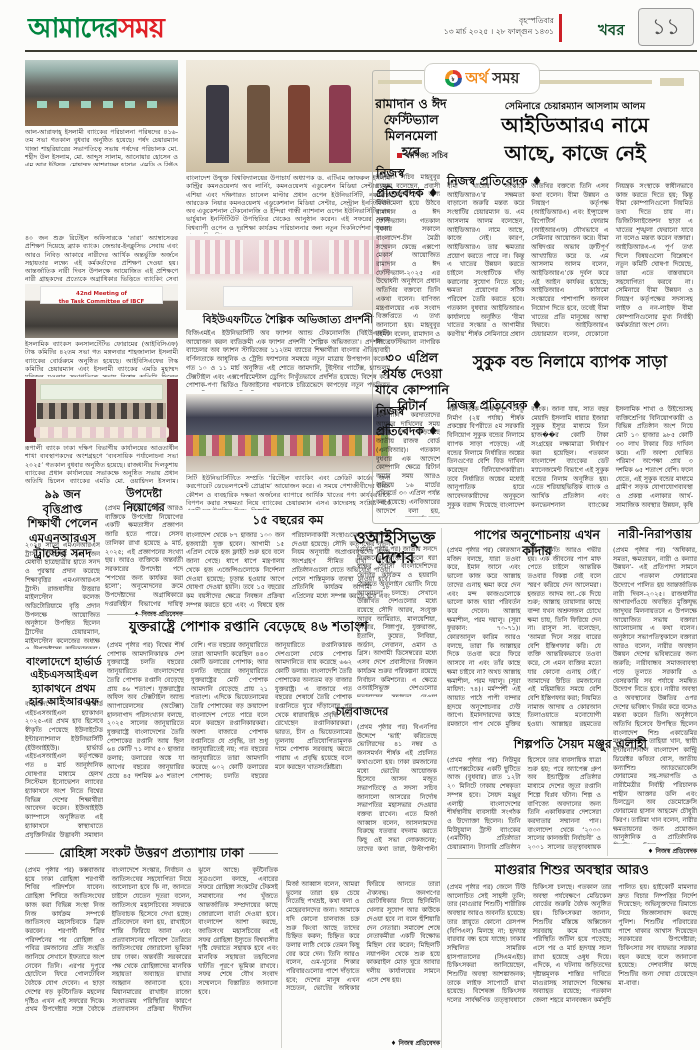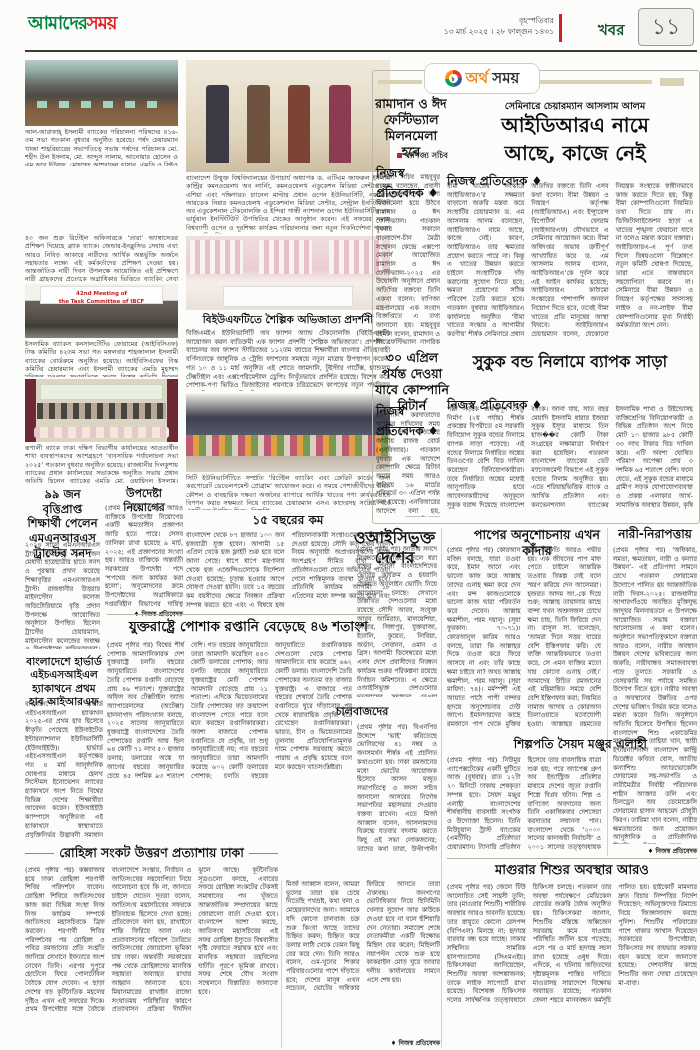--- a/index.html
+++ b/index.html
@@ -1,20 +1,20 @@
 <!DOCTYPE html>
 <html><head>
 <meta charset="utf-8">
 <style>
   html,body{margin:0;padding:0;}
   body{font-family:"DejaVu Sans",sans-serif;background:#e8e8e8;}
   .page{position:relative;width:700px;height:1050px;background:#fcfcfa;margin:0 auto;overflow:hidden;}
   .abs{position:absolute;}
   
-  .brand{font-weight:bold;font-size:18px;letter-spacing:-1px;line-height:1;}
+  .brand{font-weight:bold;font-size:27px;letter-spacing:-1px;line-height:1;}
   .brand .g{color:#00843e;}
   .brand .r{color:#e01f26;}
   .dateblock{text-align:right;font-size:7.5px;color:#333;line-height:1.5;}
   .redbar{width:3px;background:#cc2027;}
   .khobor{font-size:15px;color:#14532d;font-weight:600;}
   .pagebox{border:1.5px solid #999;background:#efefec;border-radius:4px;
            font-size:22px;color:#555;display:flex;align-items:center;justify-content:center;}
   .toprule{height:2px;background:#3c3c32;}
   
   .photo{overflow:hidden;}

